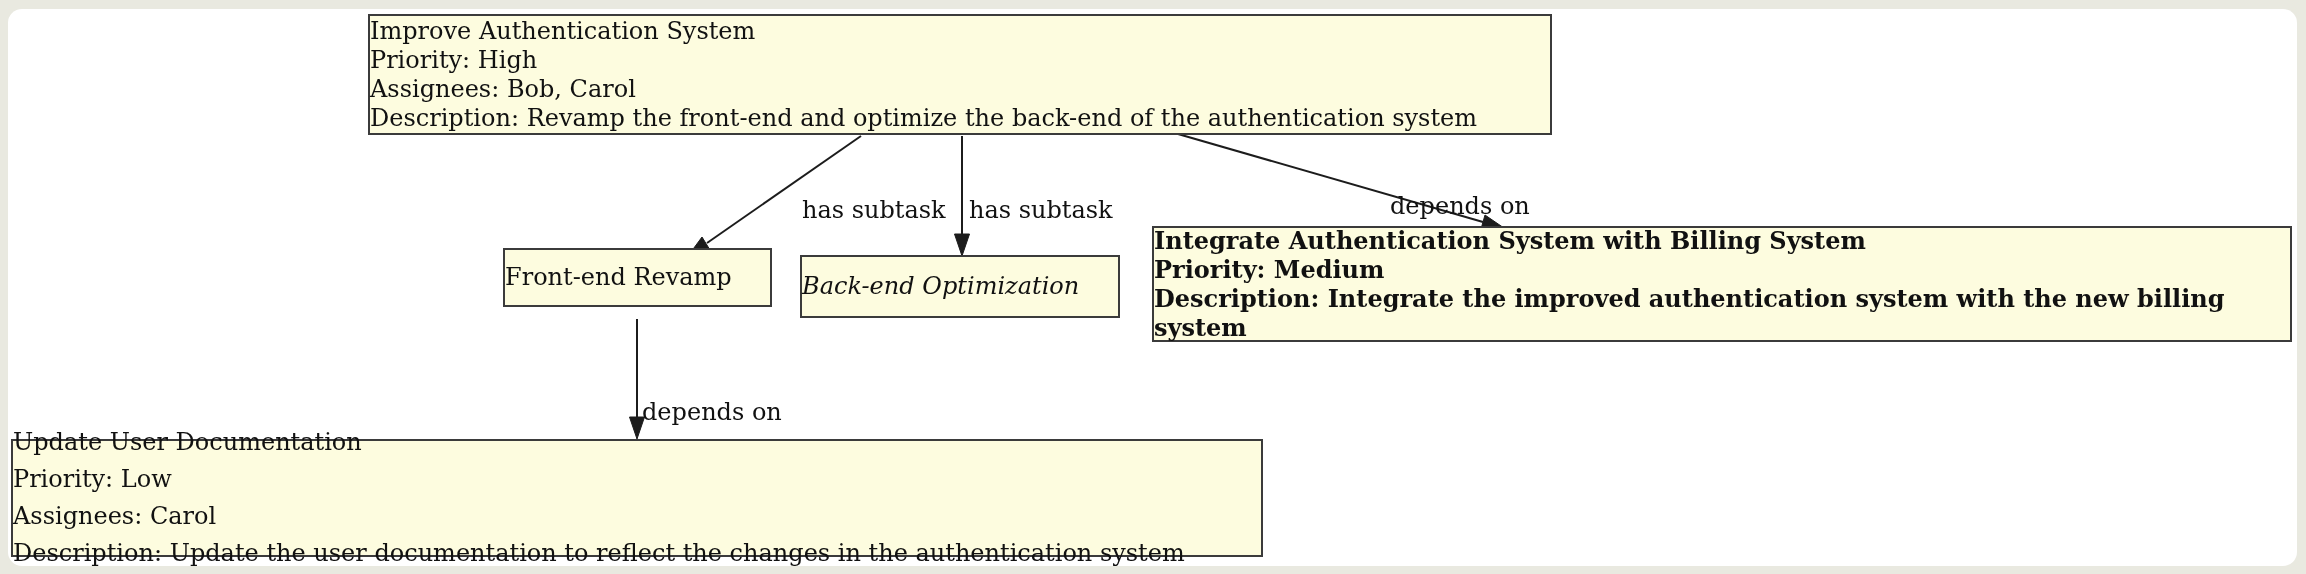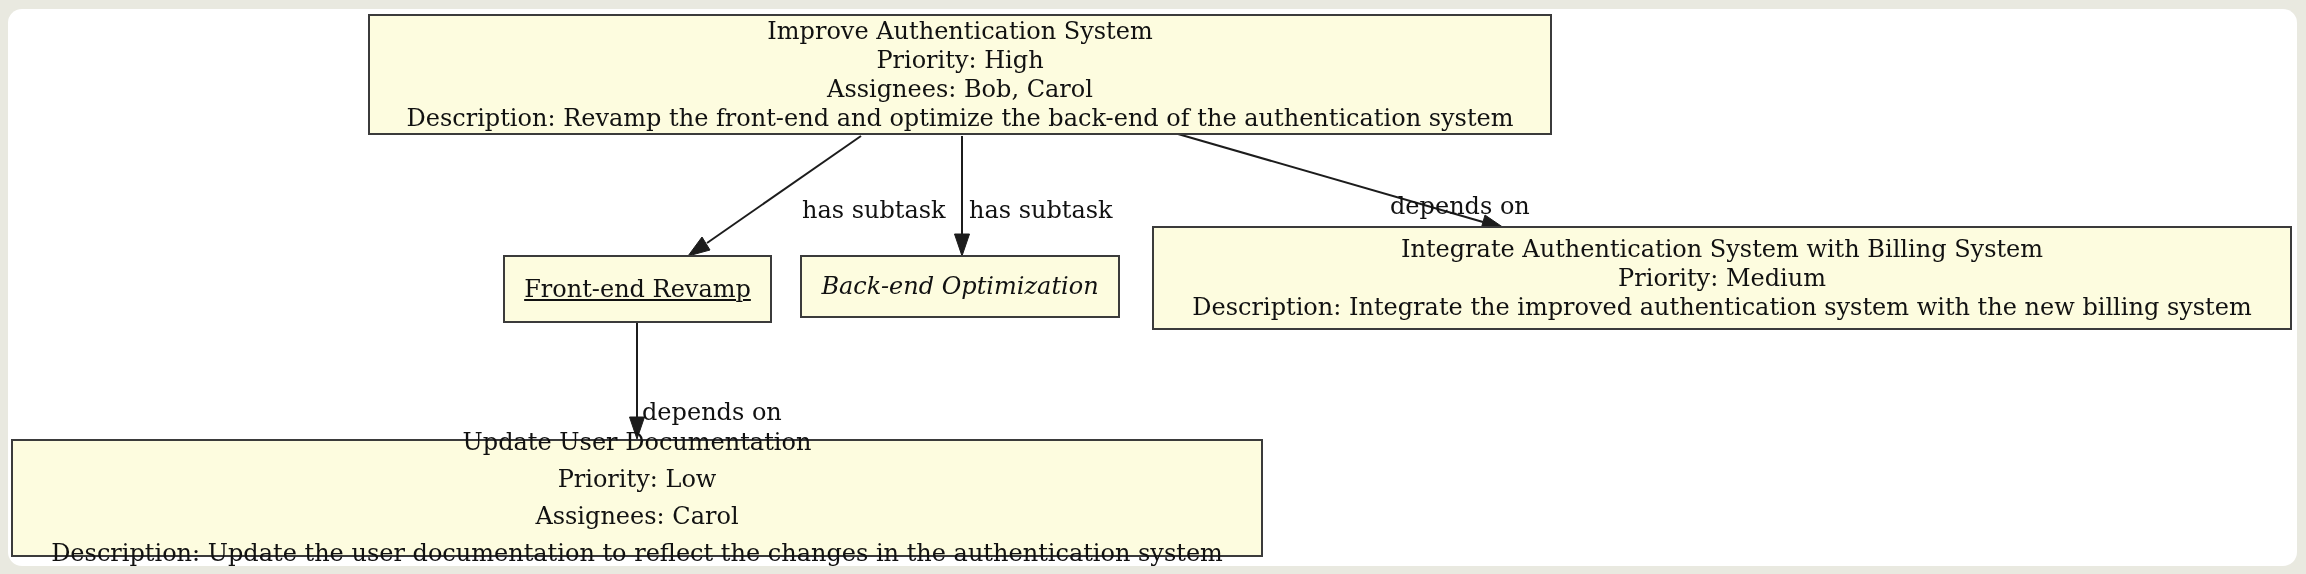--- a/index.html
+++ b/index.html
@@ -16,33 +16,33 @@
     border-radius: 14px;
   }
   svg.edges { position: absolute; left: 0; top: 0; width: 2306px; height: 574px; }
   svg.edges path.edge-line { stroke: var(--edge-color, #1c1c1c); stroke-width: 2; fill: none; }
   svg.edges polygon.arrowhead { fill: var(--edge-color, #1c1c1c); stroke: var(--edge-color, #1c1c1c); }
   .node {
     position: absolute; box-sizing: border-box;
     background: var(--node-fill, #fdfcdf);
     border: 2px solid var(--node-border, #3b3b3b);
     display: flex; flex-direction: column; justify-content: center;
-    text-align: center; font-size: 24px; line-height: 29px;
+    text-align: left; font-size: 24px; line-height: 29px;
   }
   .node.small { line-height: 59px; }
   .edge-label {
     position: absolute; font-size: 24px; line-height: 28px; white-space: nowrap;
     color: var(--text-color, #111111);
     margin-top: 20px;
   }
   
   #node-improve   { left: 368px;  top: 14px;  width: 1184px; height: 121px; }
-  #node-frontend  { left: 503px;  top: 255px; width: 269px;  height: 68px; text-decoration: underline;  }
+  #node-frontend  { left: 503px;  top: 248px; width: 269px;  height: 59px;  }
   #node-backend   { left: 800px;  top: 255px; width: 320px;  height: 63px; font-style: italic;  }
-  #node-integrate { left: 1152px; top: 226px; width: 1140px; height: 104px; }
+  #node-integrate { left: 1152px; top: 226px; width: 1140px; height: 116px; font-weight: bold; }
   #node-update    { left: 11px;   top: 439px; width: 1252px; height: 118px; gap: 8px; }
   
   #lbl-subtask-1 { left: 802px;  top: 176px; }
   #lbl-subtask-2 { left: 969px;  top: 176px; }
   #lbl-depends-1 { left: 1390px; top: 172px; }
   #lbl-depends-2 { left: 642px;  top: 378px; }
 </style>
 </head>
 <body>
 

